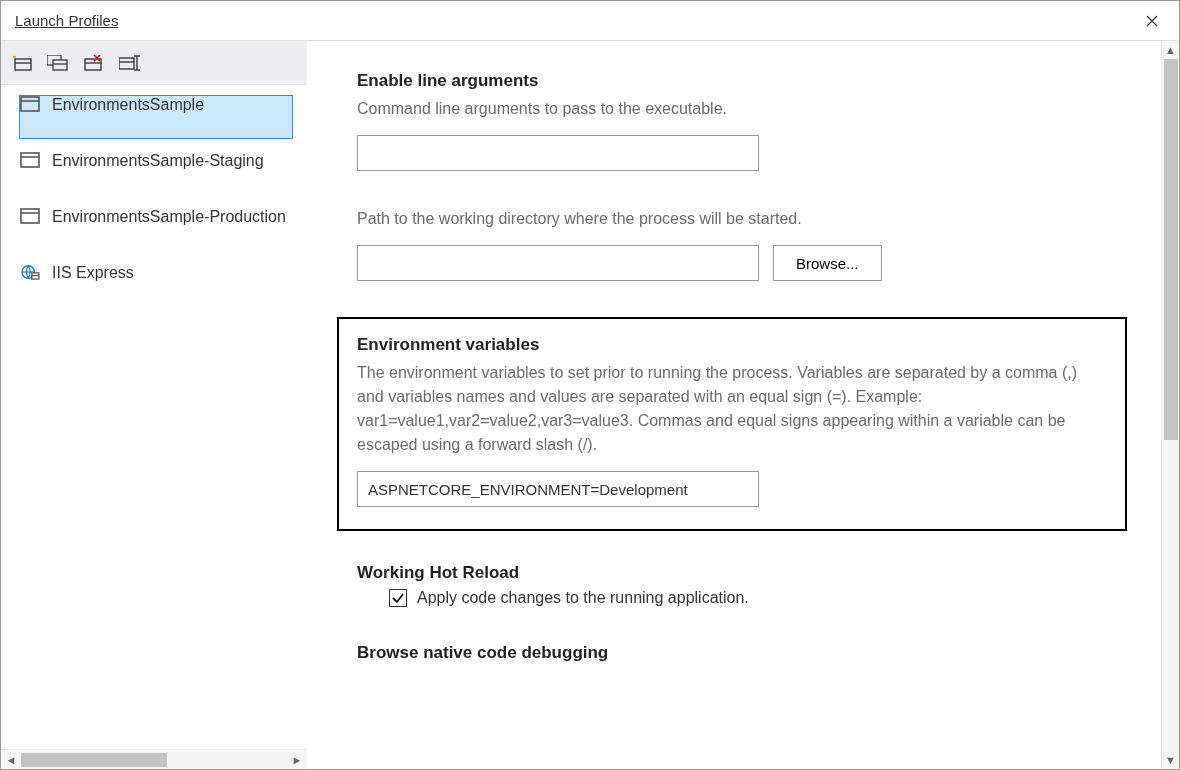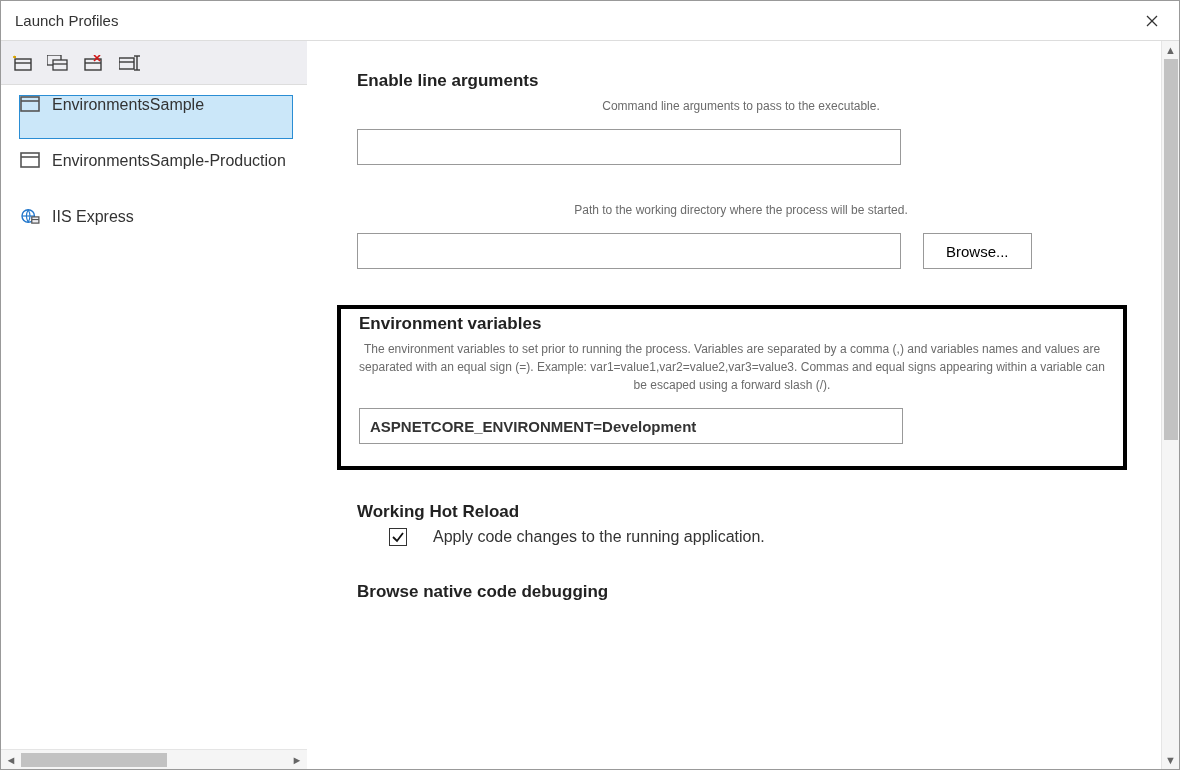--- a/index.html
+++ b/index.html
@@ -22,20 +22,21 @@
     height: 40px;
     display: flex;
     align-items: center;
     justify-content: space-between;
     padding: 0 4px 0 14px;
     border-bottom: 1px solid #ddd;
   }
   .titlebar-title {
     font-size: 15px;
     color: #333;
+    text-decoration: underline;
   }
   .close-btn {
     width: 46px;
     height: 32px;
     display: flex;
     align-items: center;
     justify-content: center;
     cursor: pointer;
   }
   .close-btn svg { width: 12px; height: 12px; }
@@ -158,57 +159,55 @@
   }
   .section { margin-bottom: 36px; }
   .section-title {
     font-weight: 600;
     font-size: 17px;
     color: #222;
     margin-bottom: 6px;
   }
   .section-desc {
     color: #6b6b6b;
-    font-size: 12px;
+    font-size: 16px;
     line-height: 1.5;
     margin-bottom: 14px;
-    text-align: center;
   }
   .text-input {
-    width: 544px;
+    width: 402px;
     height: 36px;
     border: 1px solid #999;
     padding: 0 10px;
     font-family: inherit;
     font-size: 15px;
     color: #333;
     background: #fff;
-    font-weight: bold;
-  }
-  .row { display: flex; align-items: center; gap: 22px; }
+  }
+  .row { display: flex; align-items: center; gap: 14px; }
   .btn {
     height: 36px;
     padding: 0 22px;
     border: 1px solid #999;
     background: #fff;
     font-family: inherit;
     font-size: 15px;
     cursor: pointer;
   }
   .highlight-box {
-    border: 4px solid #000000;
-    padding: 5px 18px 22px 18px;
+    border: 2px solid #000000;
+    padding: 16px 18px 22px 18px;
     margin-left: -20px;
     margin-right: -2px;
     margin-bottom: 32px;
   }
   .checkbox-row {
     display: flex;
     align-items: center;
-    gap: 26px;
+    gap: 10px;
     font-size: 16px;
     color: #333;
     padding-left: 32px;
   }
   .cb {
     width: 18px; height: 18px;
     border: 1px solid #333;
     display:flex; align-items:center; justify-content:center;
     font-size: 14px;
     cursor: pointer;
@@ -266,20 +265,27 @@
         </div>
       </div>
 
       <div class="profile-list">
         <div class="profile-item selected">
           <svg class="profile-icon" viewBox="0 0 20 16">
             <rect x="1" y="1" width="18" height="14" fill="none" stroke="#555" stroke-width="1.6"></rect>
             <line x1="1" y1="5" x2="19" y2="5" stroke="#555" stroke-width="1.6"></line>
           </svg>
           <span>EnvironmentsSample</span>
+        </div>
+        <div class="profile-item">
+          <svg class="profile-icon" viewBox="0 0 20 16">
+            <rect x="1" y="1" width="18" height="14" fill="none" stroke="#555" stroke-width="1.6"></rect>
+            <line x1="1" y1="5" x2="19" y2="5" stroke="#555" stroke-width="1.6"></line>
+          </svg>
+          <span>EnvironmentsSample-Staging</span>
         </div>
         <div class="profile-item">
           <svg class="profile-icon" viewBox="0 0 20 16">
             <rect x="1" y="1" width="18" height="14" fill="none" stroke="#555" stroke-width="1.6"></rect>
             <line x1="1" y1="5" x2="19" y2="5" stroke="#555" stroke-width="1.6"></line>
           </svg>
           <span>EnvironmentsSample-Production</span>
         </div>
         <div class="profile-item">
           <svg class="profile-icon" viewBox="0 0 20 18">

